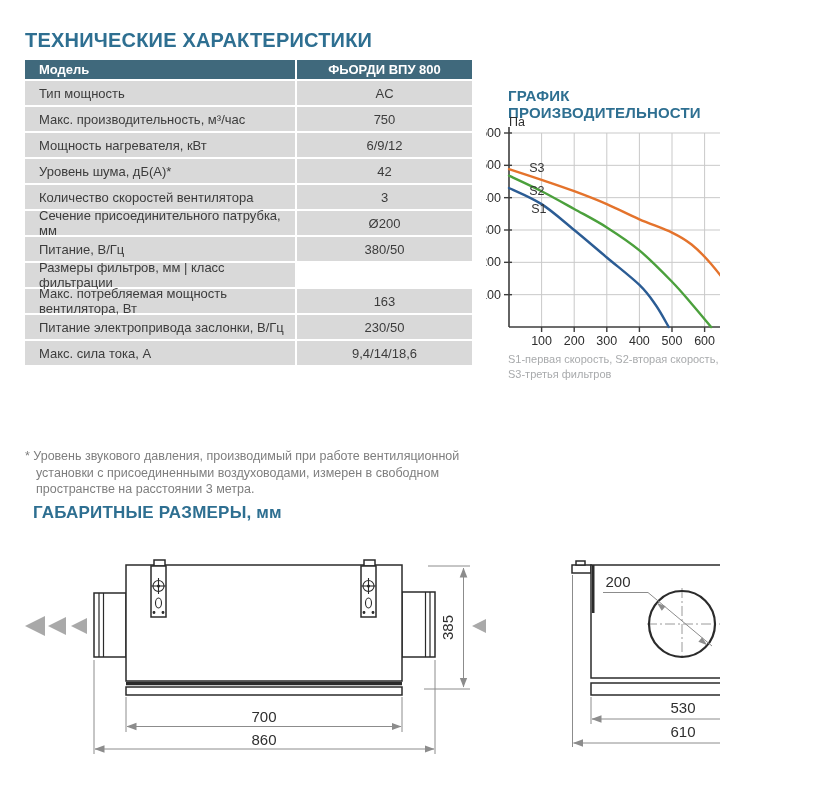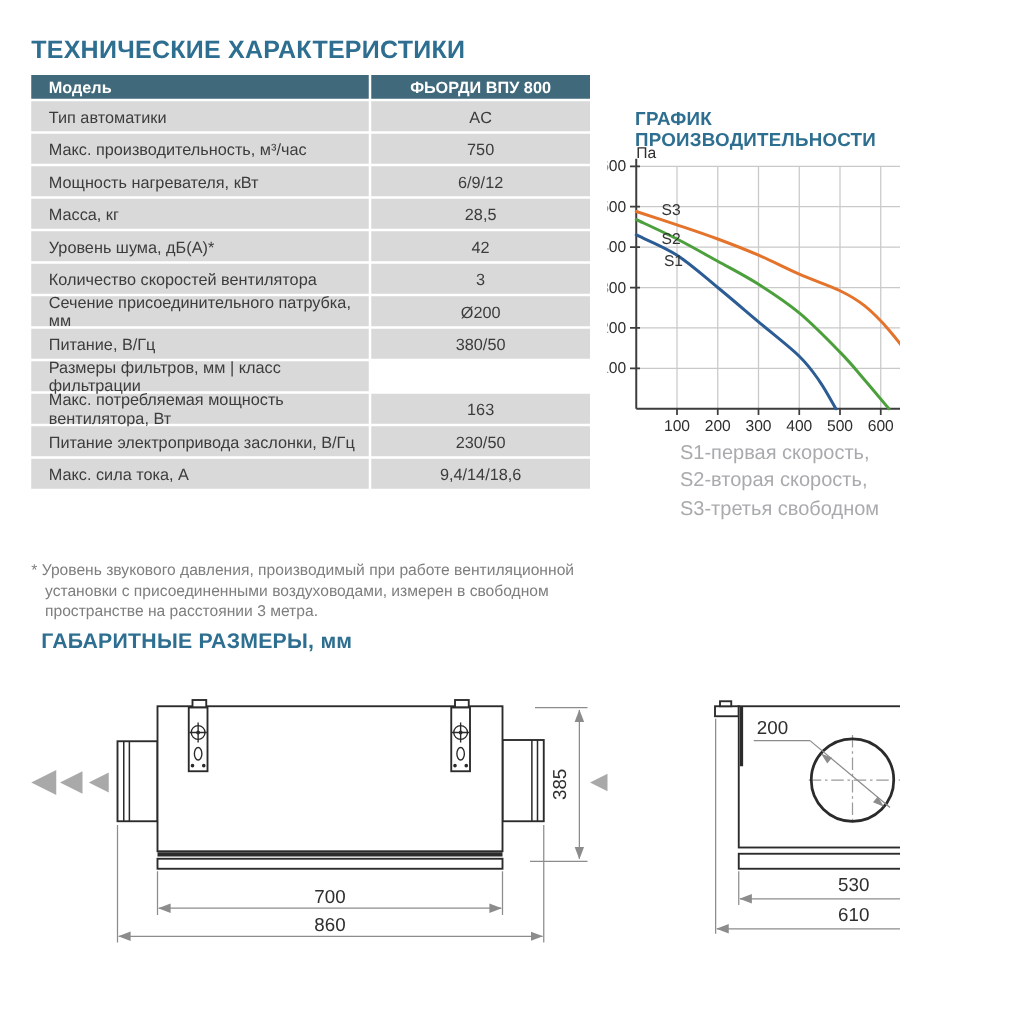--- a/index.html
+++ b/index.html
@@ -16,21 +16,21 @@
   .t-label{width:270px;margin-right:2px;background:#d9d9d9;display:flex;align-items:center;
            padding-left:14px;box-sizing:border-box;}
   .t-value{flex:1;background:#d9d9d9;display:flex;align-items:center;justify-content:center;text-align:left;}
   .t-head .t-label,.t-head .t-value{background:#40697c;color:#fff;font-weight:bold;}
   .footnote{position:absolute;left:25px;top:432px;width:456px;font-size:12.5px;line-height:1.32;
             color:#7e7e7e;padding-left:11px;text-indent:-11px;margin-top:16px;}
   
   .chart-title{position:absolute;left:508px;top:87px;font-size:15px;font-weight:bold;
                color:#2e6f91;letter-spacing:.2px;}
   #perf-chart{position:absolute;left:486px;top:108px;}
-  .legend{position:absolute;left:508px;top:352px;font-size:16px;color:#a8aaac;line-height:1.4;margin-left:36px;}
+  .legend{position:absolute;left:508px;top:352px;font-size:11px;color:#a8aaac;line-height:1.4;}
   
   #dwg-left{position:absolute;left:20px;top:550px;}
   #dwg-right{position:absolute;left:555px;top:550px;}
   svg text{font-family:"Liberation Sans",sans-serif;}
   .dim{stroke:#8c8c8c;stroke-width:1;fill:none;}
   .dim-text{font-size:15px;fill:#2f2f2f;}
   .part{fill:#fff;stroke:#2b2b2b;stroke-width:1.5;}
   .pline{stroke:#2b2b2b;stroke-width:1.2;fill:none;}
   .cl{stroke:#9a9a9a;stroke-width:1;stroke-dasharray:10 3 2 3;fill:none;}
 </style>
@@ -40,34 +40,30 @@
 <div class="page">
 
   <h1>ТЕХНИЧЕСКИЕ ХАРАКТЕРИСТИКИ</h1>
 
   <div class="spec-table">
     <div class="t-row t-head">
       <div class="t-label">Модель</div>
       <div class="t-value">ФЬОРДИ ВПУ 800</div>
     </div>
     <div class="t-row">
-      <div class="t-label">Тип автоматики</div>
+      <div class="t-label">Тип мощность</div>
       <div class="t-value">AC</div>
     </div>
     <div class="t-row">
       <div class="t-label">Макс. производительность, м³/час</div>
       <div class="t-value">750</div>
     </div>
     <div class="t-row">
       <div class="t-label">Мощность нагревателя, кВт</div>
       <div class="t-value">6/9/12</div>
-    </div>
-    <div class="t-row">
-      <div class="t-label">Масса, кг</div>
-      <div class="t-value">28,5</div>
     </div>
     <div class="t-row">
       <div class="t-label">Уровень шума, дБ(А)*</div>
       <div class="t-value">42</div>
     </div>
     <div class="t-row">
       <div class="t-label">Количество скоростей вентилятора</div>
       <div class="t-value">3</div>
     </div>
     <div class="t-row">
@@ -147,21 +143,21 @@
       <text x="295.8" y="221" text-anchor="start" font-size="12.5" fill="#2e2e2e">М³/Ч</text>
       <path d="M23,79.96666666666667C28.433333333333334,82.66111111111111,44.733333333333334,89.12777777777778,55.6,96.13333333333334C66.46666666666667,103.1388888888889,77.33333333333334,113.10833333333335,88.2,122.00000000000001C99.06666666666666,130.89166666666668,109.93333333333334,140.32222222222225,120.8,149.48333333333335C131.66666666666666,158.64444444444445,145.25,169.04500000000002,153.4,176.96666666666667C161.55,184.88833333333332,164.81,190.00777777777776,169.70000000000002,197.01333333333332C174.59000000000003,204.01888888888888,180.56666666666666,215.33555555555554,182.74,219" stroke="#2b5c94" stroke-width="2.4" fill="none" stroke-linecap="round"></path>
       <text x="45.168" y="105.18666666666668" font-size="12.5" fill="#333">S1</text>
       <path d="M23,67.68C28.433333333333334,70.26666666666668,44.733333333333334,77.64944444444446,55.6,83.20000000000002C66.46666666666667,88.75055555555558,77.33333333333334,94.94777777777779,88.2,100.98333333333335C99.06666666666666,107.01888888888891,109.93333333333334,112.51555555555557,120.8,119.41333333333334C131.66666666666666,126.31111111111112,142.53333333333333,133.31666666666666,153.4,142.37C164.26666666666668,151.42333333333335,177.30666666666667,164.8416666666667,186,173.73333333333335C194.69333333333333,182.625,199.04,188.17555555555555,205.56,195.72C212.08,203.26444444444445,221.86,215.12,225.12,219" stroke="#4ba03c" stroke-width="2.4" fill="none" stroke-linecap="round"></path>
       <text x="43.212" y="87.08000000000001" font-size="12.5" fill="#333">S2</text>
       <path d="M23,61.21333333333334C28.433333333333334,62.991666666666674,44.733333333333334,68.21888888888891,55.6,71.88333333333335C66.46666666666667,75.5477777777778,77.33333333333334,79.15833333333336,88.2,83.20000000000002C99.06666666666666,87.24166666666667,109.93333333333334,91.44500000000001,120.8,96.13333333333334C131.66666666666666,100.82166666666667,142.53333333333333,106.58777777777779,153.4,111.33000000000001C164.26666666666668,116.07222222222224,177.30666666666667,120.38333333333334,186,124.58666666666667C194.69333333333333,128.79000000000002,199.04,131.3227777777778,205.56,136.55C212.08,141.77722222222224,218.6,148.40555555555554,225.12,155.95C231.64000000000001,163.49444444444444,237.61666666666667,171.30833333333334,244.68,181.81666666666666C251.74333333333334,192.325,263.69666666666666,212.80277777777778,267.5,219" stroke="#e4732c" stroke-width="2.4" fill="none" stroke-linecap="round"></path>
       <text x="43.212" y="63.80000000000001" font-size="12.5" fill="#333">S3</text>
     </svg>
   <div class="legend">
     <div>S1-первая скорость, S2-вторая скорость,</div>
-    <div>S3-третья свободном</div>
+    <div>S3-третья фильтров</div>
   </div>
 
   <h2>ГАБАРИТНЫЕ РАЗМЕРЫ, мм</h2>
 
   <svg id="dwg-left" width="470" height="215" viewBox="0 0 470 215">
     <defs>
       <marker id="arrL" viewBox="0 0 10 10" refX="9.5" refY="5" markerWidth="10" markerHeight="10" orient="auto-start-reverse">
           <path d="M0,1.2 L10,5 L0,8.8 Z" fill="#8c8c8c"></path>
         </marker>
     </defs>

